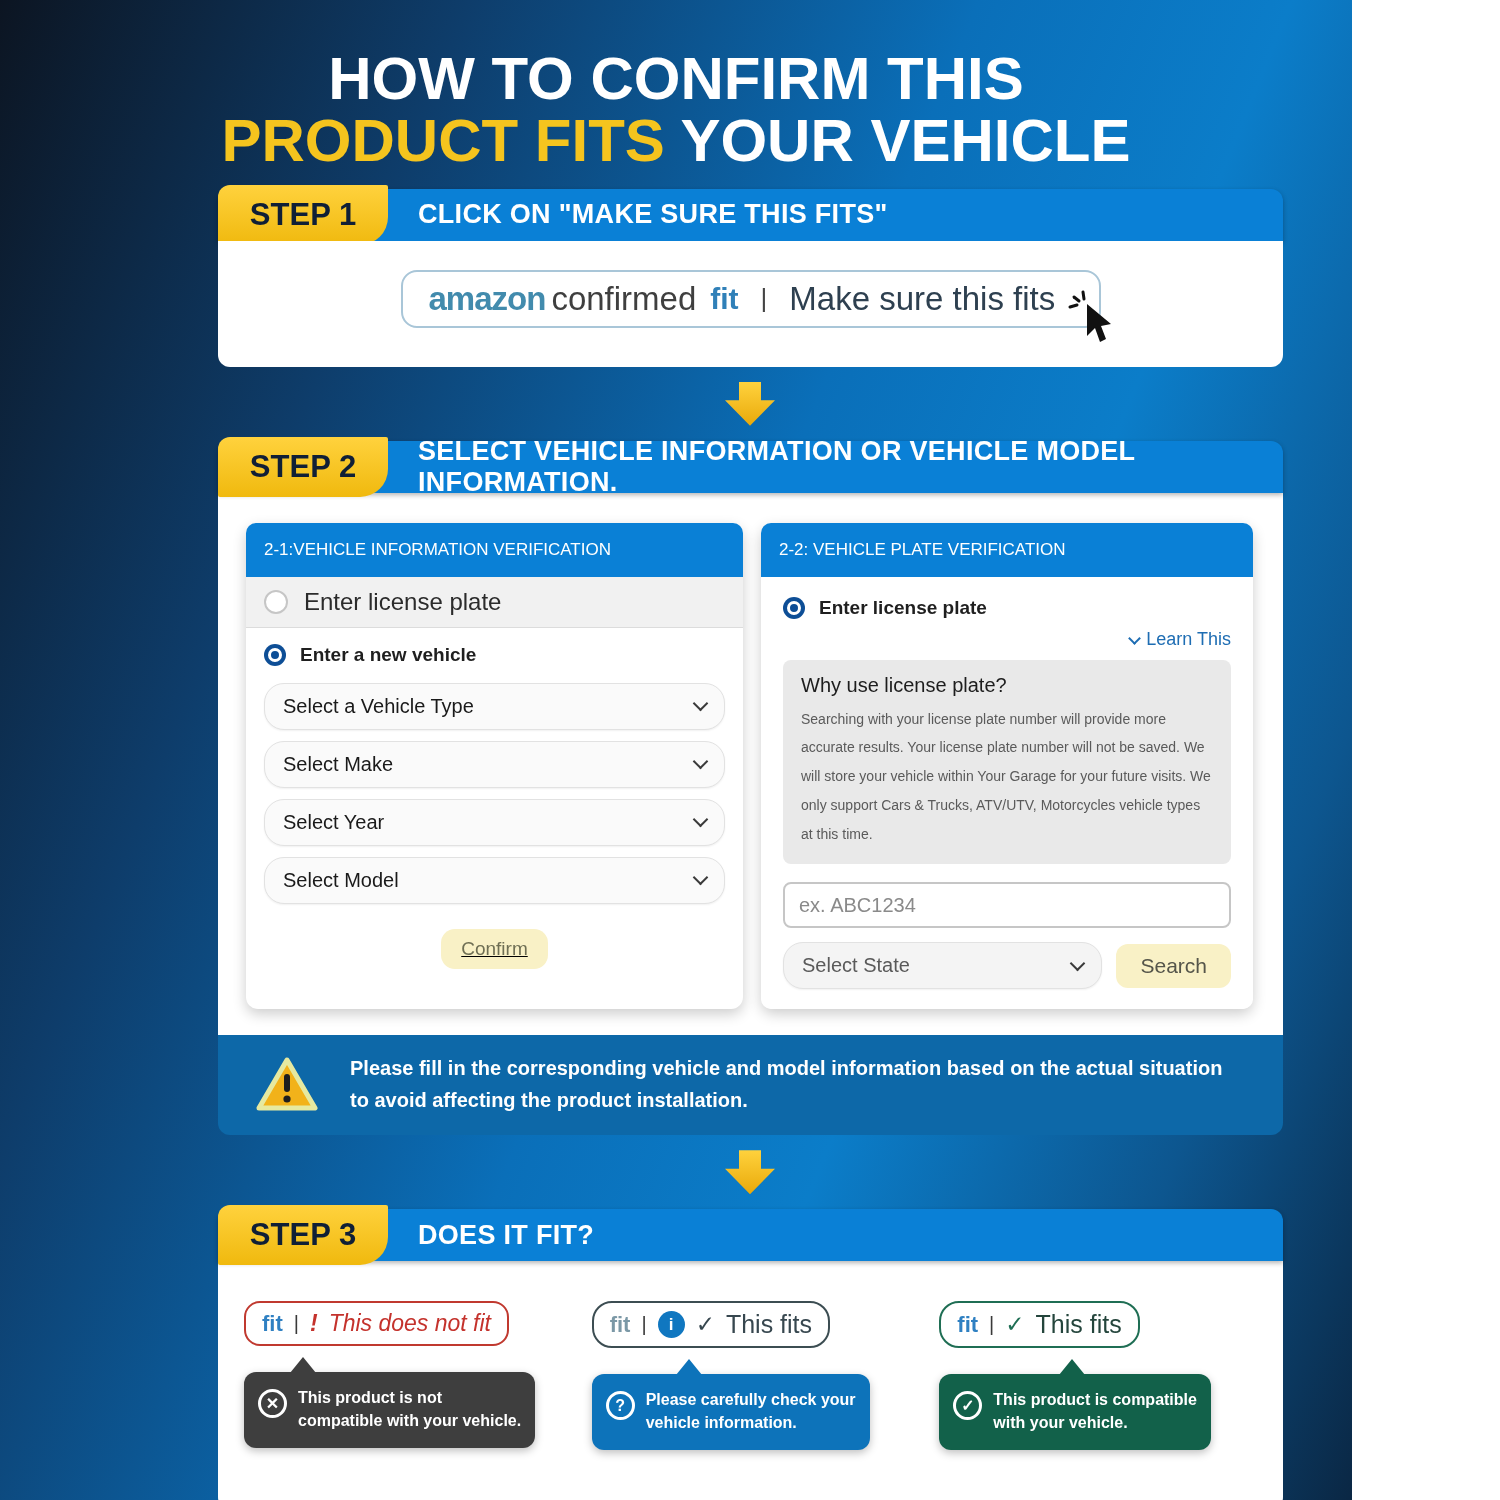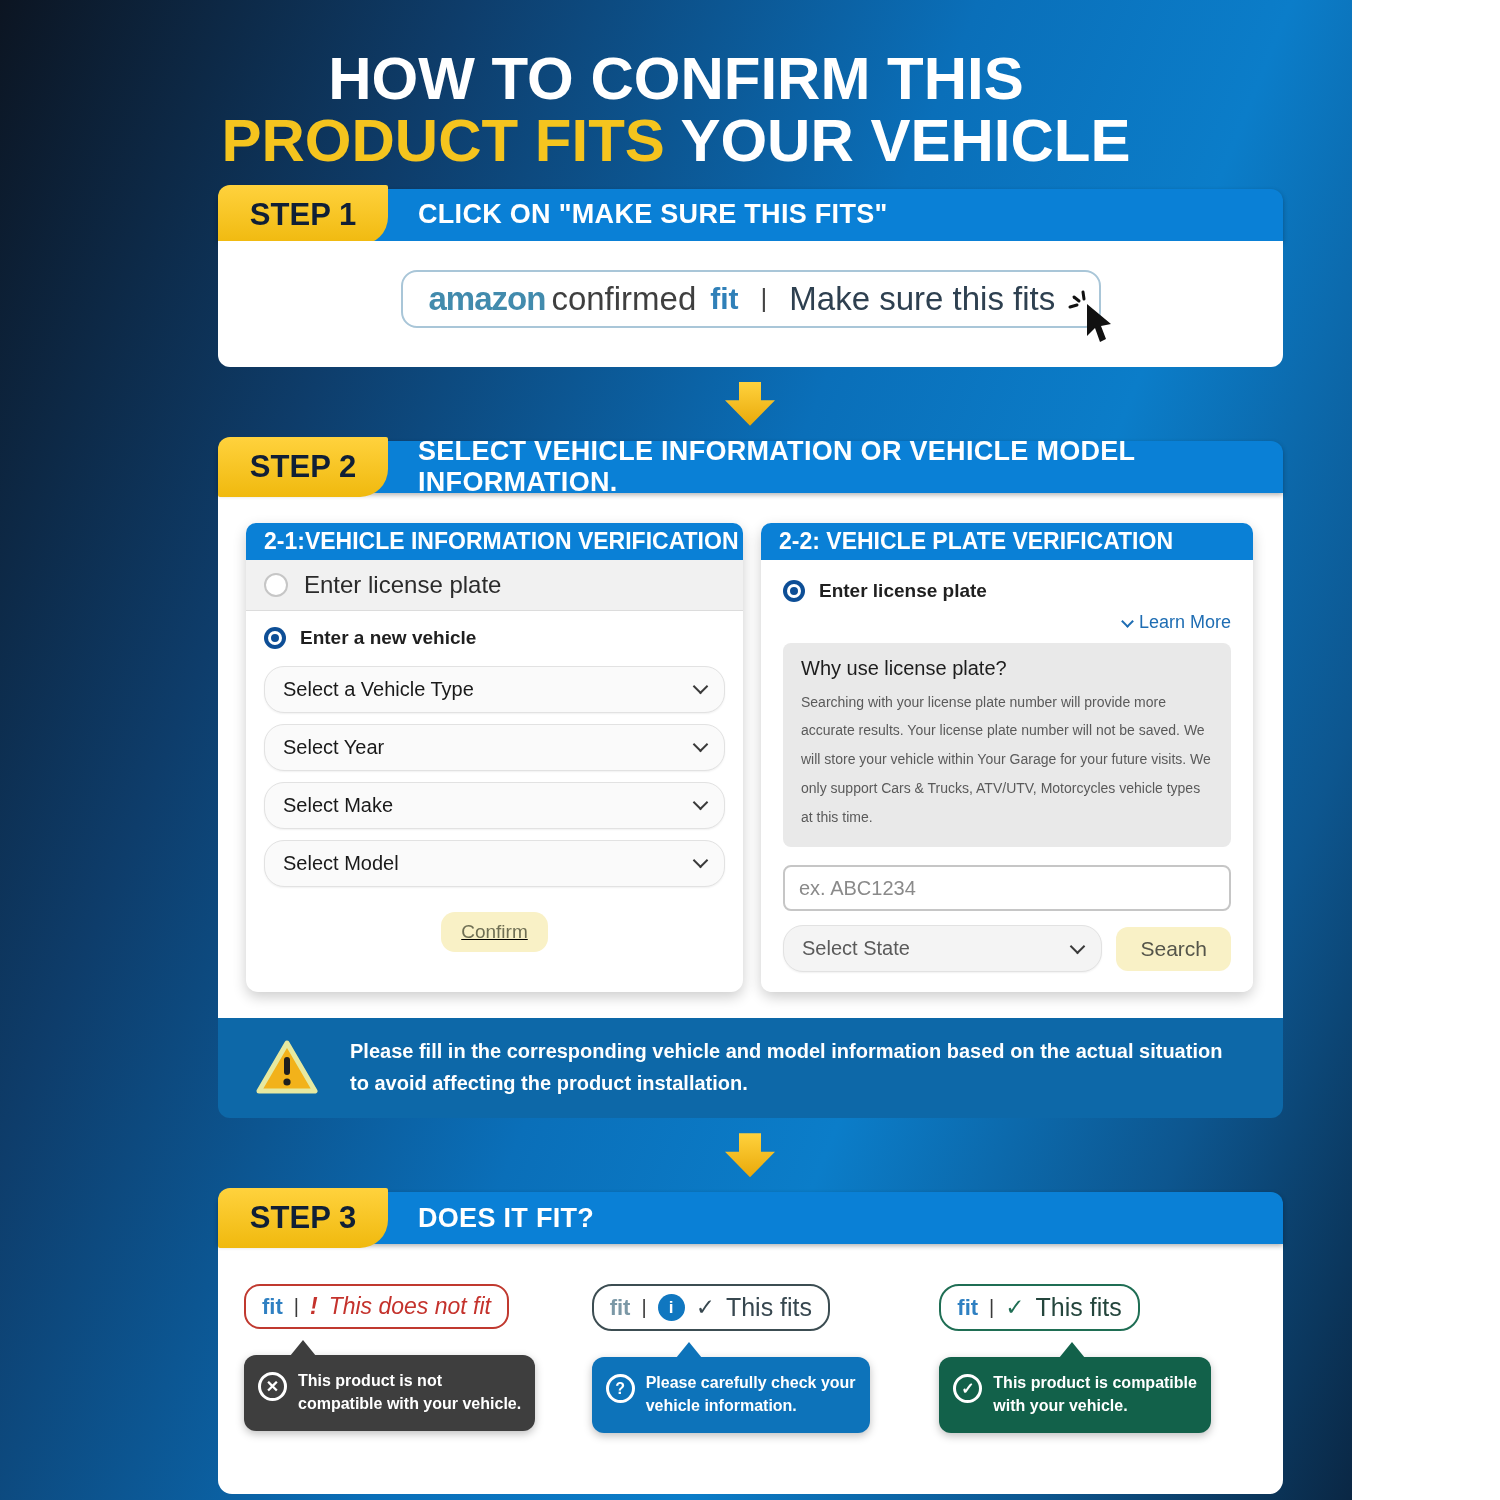--- a/index.html
+++ b/index.html
@@ -36,22 +36,22 @@
   .w-conf   { font-size:33px; color:#3f3f3f; margin-left:-8px; }
   .w-fit    { font-size:30px; font-weight:bold; color:#3080b8; }
   .w-div    { font-size:26px; color:#444; margin:0 8px; }
   .w-link   { font-size:33px; color:#2e4050; cursor:pointer; }
   .cursor   { position:absolute; right:-16px; top:18px; }
 
   
   .body2 { background:#ffffff; padding:30px 28px 26px; display:flex; gap:18px; }
   .card  { border-radius:12px; box-shadow:0 5px 14px rgba(0,0,0,.20); flex:none; }
   .card1 { width:497px; } .card2 { width:492px; }
-  .card-h { height:37px; background:#0a80d6; border-radius:10px 10px 0 0; color:#fff; font-weight:bold;
-            font-size:23px; display:flex; align-items:center; padding:0 18px; white-space:nowrap; }
+  .card-h { height:54px; background:#0a80d6; border-radius:10px 10px 0 0; color:#fff; font-weight:normal;
+            font-size:17px; display:flex; align-items:center; padding:0 18px; white-space:nowrap; }
   .card-b { background:#fff; border-radius:0 0 10px 10px; padding-bottom:16px; }
 
   .radio { width:22px; height:22px; border-radius:50%; flex:none; cursor:pointer; }
   .radio.off { border:2px solid #c6c6c6; background:#fff; width:24px; height:24px; }
   .radio.on  { background:#0d4e96; position:relative; }
   .radio.on::after { content:""; position:absolute; left:4px; top:4px; right:4px; bottom:4px;
                      border:3px solid #fff; border-radius:50%; }
 
   .row-gray { background:#f1f1f1; border-bottom:1px solid #dcdcdc; display:flex; align-items:center;
               gap:16px; padding:11px 18px; }
@@ -177,25 +177,25 @@
             </div>
             <div class="row-nv">
               <span class="radio on"></span>
               <span class="bold-label">Enter a new vehicle</span>
             </div>
             <div class="sel">
               <span>Select a Vehicle Type</span>
               <span class="chev"></span>
             </div>
             <div class="sel">
+              <span>Select Make</span>
+              <span class="chev"></span>
+            </div>
+            <div class="sel">
               <span>Select Year</span>
-              <span class="chev"></span>
-            </div>
-            <div class="sel">
-              <span>Select Make</span>
               <span class="chev"></span>
             </div>
             <div class="sel">
               <span>Select Model</span>
               <span class="chev"></span>
             </div>
             <div class="confirm-row">
               <button class="btn-soft">Confirm</button>
             </div>
           </div>
@@ -203,21 +203,21 @@
 
         <div class="card card2">
           <div class="card-h">2-2: VEHICLE PLATE VERIFICATION</div>
           <div class="card-b">
             <div class="row-plate">
               <span class="radio on"></span>
               <span class="bold-label">Enter license plate</span>
             </div>
             <div class="learn">
               <span class="chev blue"></span>
-              <span>Learn More</span>
+              <span>Learn This</span>
             </div>
             <div class="whybox">
               <p class="why-h">Why use license plate?</p>
               <p class="why-p">Searching with your license plate number will provide more accurate results. Your license plate number will not be saved. We will store your vehicle within Your Garage for your future visits. We only support Cars &amp; Trucks, ATV/UTV, Motorcycles vehicle types at this time.</p>
             </div>
             <input class="plate-input" type="text" placeholder="ex. ABC1234" style="">
             <div class="state-row">
               <div class="sel state">
                 <span>Select State</span>
                 <span class="chev"></span>

